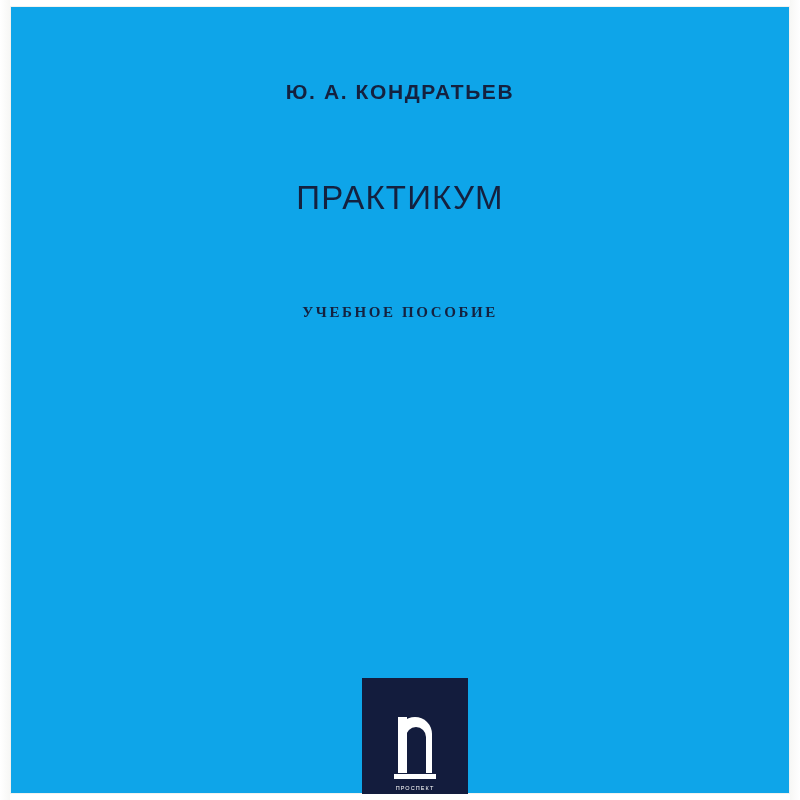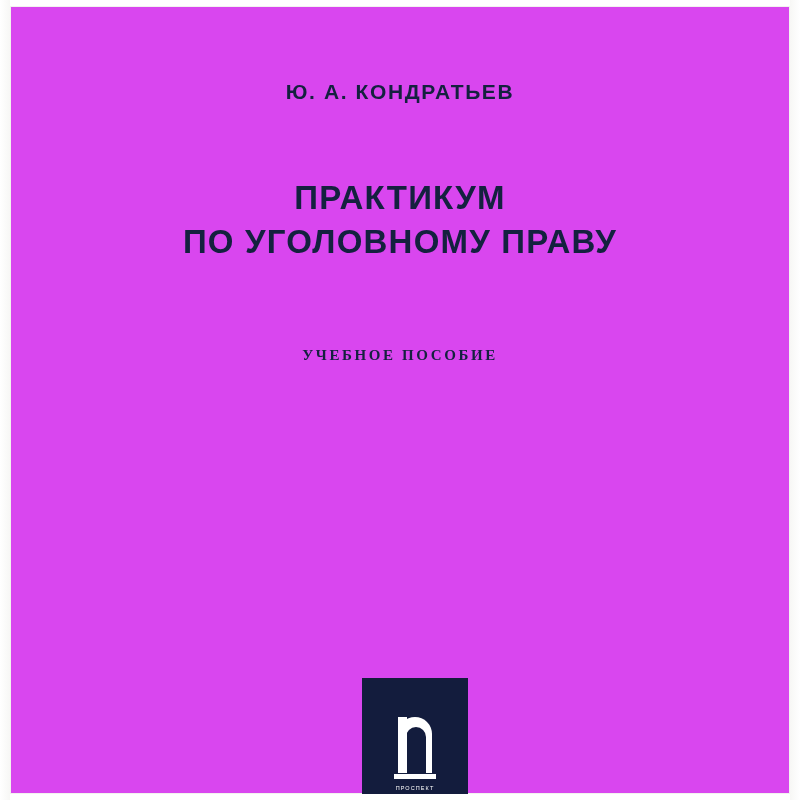--- a/index.html
+++ b/index.html
@@ -22,21 +22,21 @@
     box-sizing: border-box;
   }
 
   
   .page {
     position: absolute;
     left: 10px;
     top: 6px;
     width: 780px;
     height: 788px;
-    background: #d946ef;
+    background: #0ea5e9;
     box-shadow: 0 0 0 1px #f2f2ef inset;
     overflow: hidden;
   }
 
   .page-inner {
     position: absolute;
     left: 0;
     top: 0;
     right: 0;
     bottom: 0;
@@ -56,21 +56,21 @@
   }
 
   .title-block {
     margin-top: 72px;
     text-align: center;
     width: 100%;
   }
 
   .title-line {
     font-size: 33px;
-    font-weight: bold;
+    font-weight: normal;
     letter-spacing: 1.2px;
     color: #14213f;
     line-height: 1.32;
     font-family: "Liberation Sans", sans-serif;
   }
 
   .subtitle {
     margin-top: 26px;
     font-size: 21px;
     font-weight: bold;
@@ -182,21 +182,20 @@
   <div class="edge-left"></div>
   <div class="edge-right"></div>
 
   <div class="page">
     <div class="page-inner">
 
       <div class="author">Ю. А. КОНДРАТЬЕВ</div>
 
       <div class="title-block">
         <div class="title-line">ПРАКТИКУМ</div>
-        <div class="title-line">ПО УГОЛОВНОМУ ПРАВУ</div>
       </div>
 
 
       <div class="kind">УЧЕБНОЕ ПОСОБИЕ</div>
     </div>
 
     <div class="publisher-logo">
       <div class="logo-mark">
         <div class="arch-outer"></div>
         <div class="arch-inner"></div>

